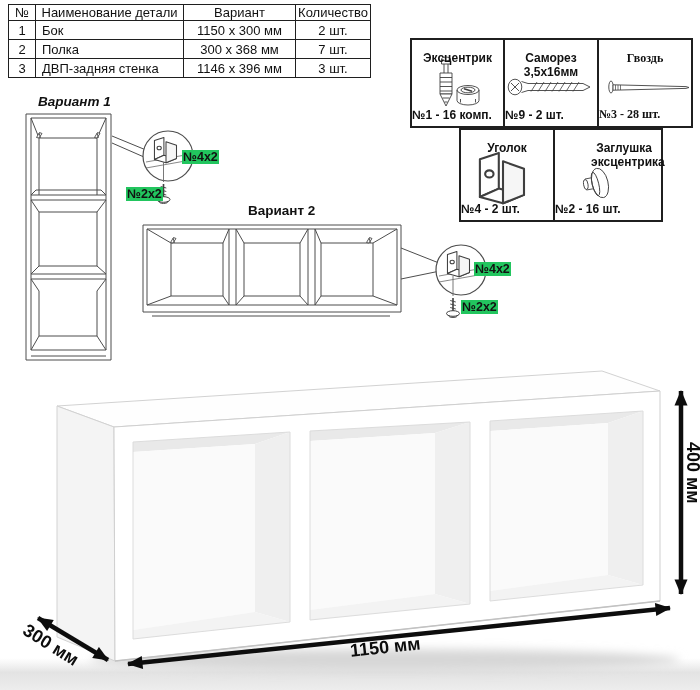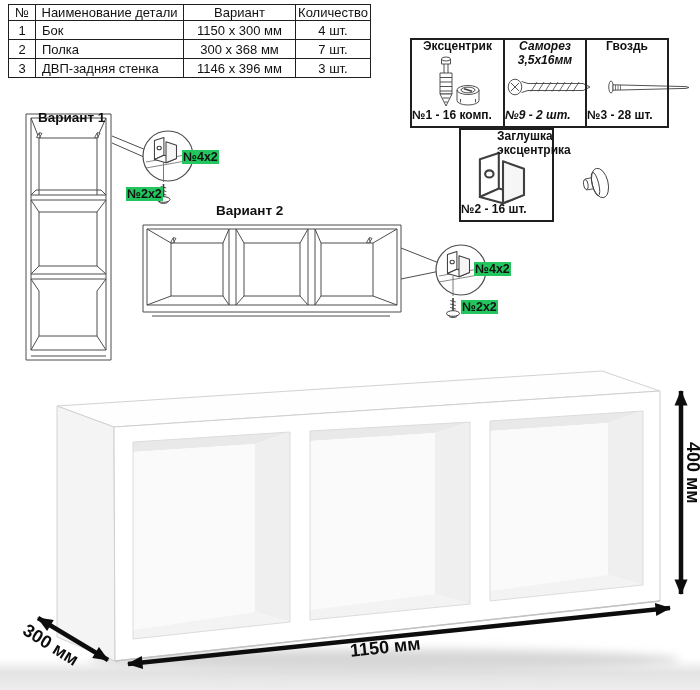--- a/index.html
+++ b/index.html
@@ -13,21 +13,21 @@
   #parts td,#parts th{border:1.5px solid #1f1f1f;font-size:13px;font-weight:normal;
       padding:0 2px;white-space:nowrap;overflow:hidden;background:#fff;}
   #parts th{height:15px;text-align:center;}
   #parts td{height:18px;text-align:center;}
   #parts td.nm{text-align:left;padding-left:6px;}
 
   
   .hw-row{position:absolute;z-index:2;display:flex;}
   .hw-cell{position:relative;border:2px solid #1f1f1f;box-sizing:border-box;}
   .hw-cell + .hw-cell{margin-left:-2px;}
-  .hw-title{font-size:12px;font-weight:bold;text-align:center;line-height:1.15;margin-top:0;padding:0 4px;}
+  .hw-title{font-size:12px;font-weight:bold;text-align:center;line-height:1.15;margin-top:12px;padding:0 4px;}
   .hw-count{position:absolute;left:0;right:0;bottom:4px;font-size:12px;font-weight:bold;text-align:left;white-space:nowrap;}
 
   .vtitle{font-size:13.5px;font-weight:bold;white-space:nowrap;}
   .callout-label{font-size:12.5px;font-weight:bold;white-space:nowrap;background:#22c55e;padding:0 1px;}
 
   .dim{font-size:18px;font-weight:bold;white-space:nowrap;color:#0d0d0d;}
   #dim-w{left:350px;top:637px;transform:rotate(-6deg);}
   #dim-d{left:30px;top:620px;transform:rotate(32deg);transform-origin:0 0;}
   #dim-h{left:703px;top:442px;transform:rotate(90deg);transform-origin:0 0;}
 </style>
@@ -200,21 +200,21 @@
         <tr>
       <th>№</th>
       <th>Наименование детали</th>
       <th>Вариант</th>
       <th>Количество</th>
     </tr>
     <tr>
       <td>1</td>
       <td class="nm">Бок</td>
       <td>1150 х 300 мм</td>
-      <td>4 шт.</td>
+      <td>2 шт.</td>
     </tr>
     <tr>
       <td>2</td>
       <td class="nm">Полка</td>
       <td>300 х 368 мм</td>
       <td>7 шт.</td>
     </tr>
     <tr>
       <td>3</td>
       <td class="nm">ДВП-задняя стенка</td>
@@ -222,39 +222,43 @@
       <td>3 шт.</td>
     </tr>
   </tbody>
     </table>
 
   <div class="hw-row" style="left:410px;top:38px;">
     <div class="hw-cell" style="width:95px;height:90px;">
       <div class="hw-title">Эксцентрик</div>
       <div class="hw-count">№1 - 16 комп.</div>
     </div>
-    <div class="hw-cell" style="width:84px;height:90px;font-style:italic;">
+    <div class="hw-cell" style="width:96px;height:90px;">
       <div class="hw-title">Саморез 3,5х16мм</div>
       <div class="hw-count">№9 - 2 шт.</div>
     </div>
-    <div class="hw-cell" style="width:84px;height:90px;">
+    <div class="hw-cell" style="width:96px;height:90px;font-family:Liberation Serif, serif;">
       <div class="hw-title">Гвоздь</div>
       <div class="hw-count">№3 - 28 шт.</div>
     </div>
   </div>
 
   <div class="hw-row" style="left:459px;top:128px;">
-    <div class="hw-cell" style="width:95px;height:94px;padding-left:32px;">
+    <div class="hw-cell" style="width:96px;height:94px;">
+      <div class="hw-title">Уголок</div>
+      <div class="hw-count">№4 - 2 шт.</div>
+    </div>
+    <div class="hw-cell" style="width:110px;height:94px;padding-left:32px;">
       <div class="hw-title">Заглушка эксцентрика</div>
       <div class="hw-count">№2 - 16 шт.</div>
     </div>
   </div>
 
-  <div class="txt vtitle" style="left:38px;top:110px;">Вариант 1</div>
-  <div class="txt vtitle" style="left:216px;top:203px;">Вариант 2</div>
+  <div class="txt vtitle" style="left:38px;top:94px;font-style:italic;">Вариант 1</div>
+  <div class="txt vtitle" style="left:248px;top:203px;">Вариант 2</div>
 
   <div class="txt callout-label" style="left:182px;top:150px;">№4х2</div>
   <div class="txt callout-label" style="left:126px;top:187px;">№2х2</div>
   <div class="txt callout-label" style="left:474px;top:262px;">№4х2</div>
   <div class="txt callout-label" style="left:461px;top:300px;">№2х2</div>
 
   <div class="txt dim" id="dim-w">1150 мм</div>
   <div class="txt dim" id="dim-d">300 мм</div>
   <div class="txt dim" id="dim-h">400 мм</div>
 

